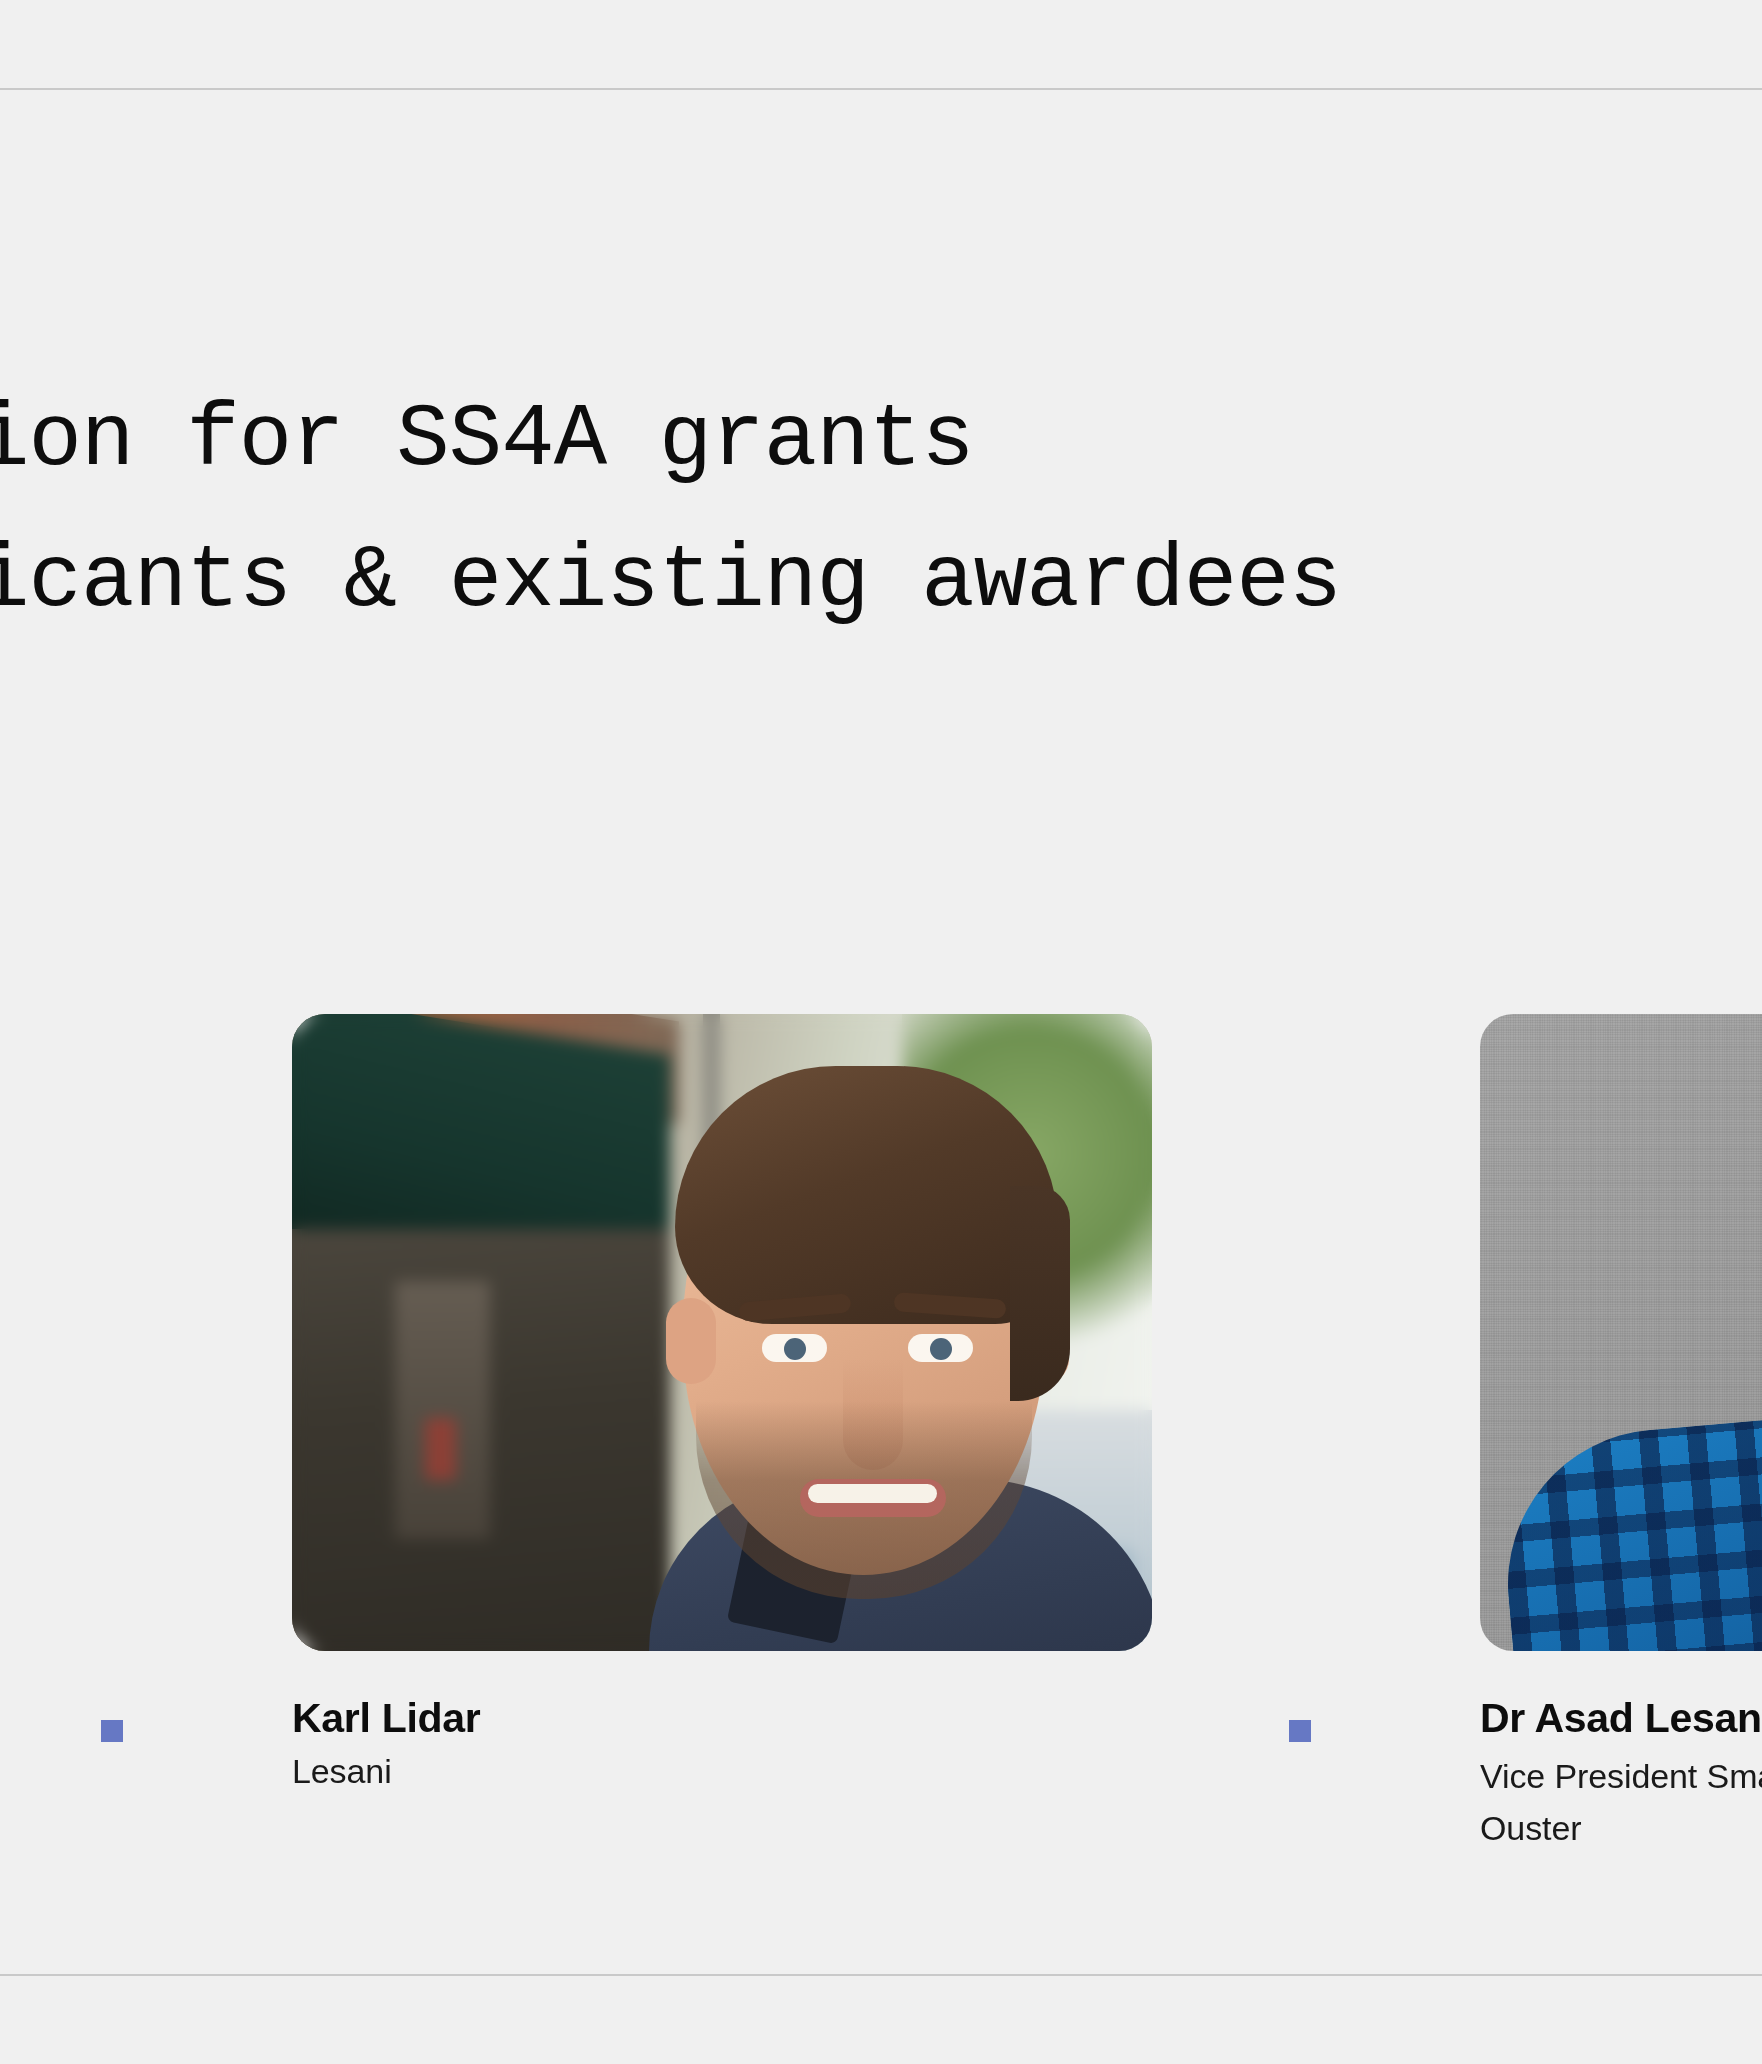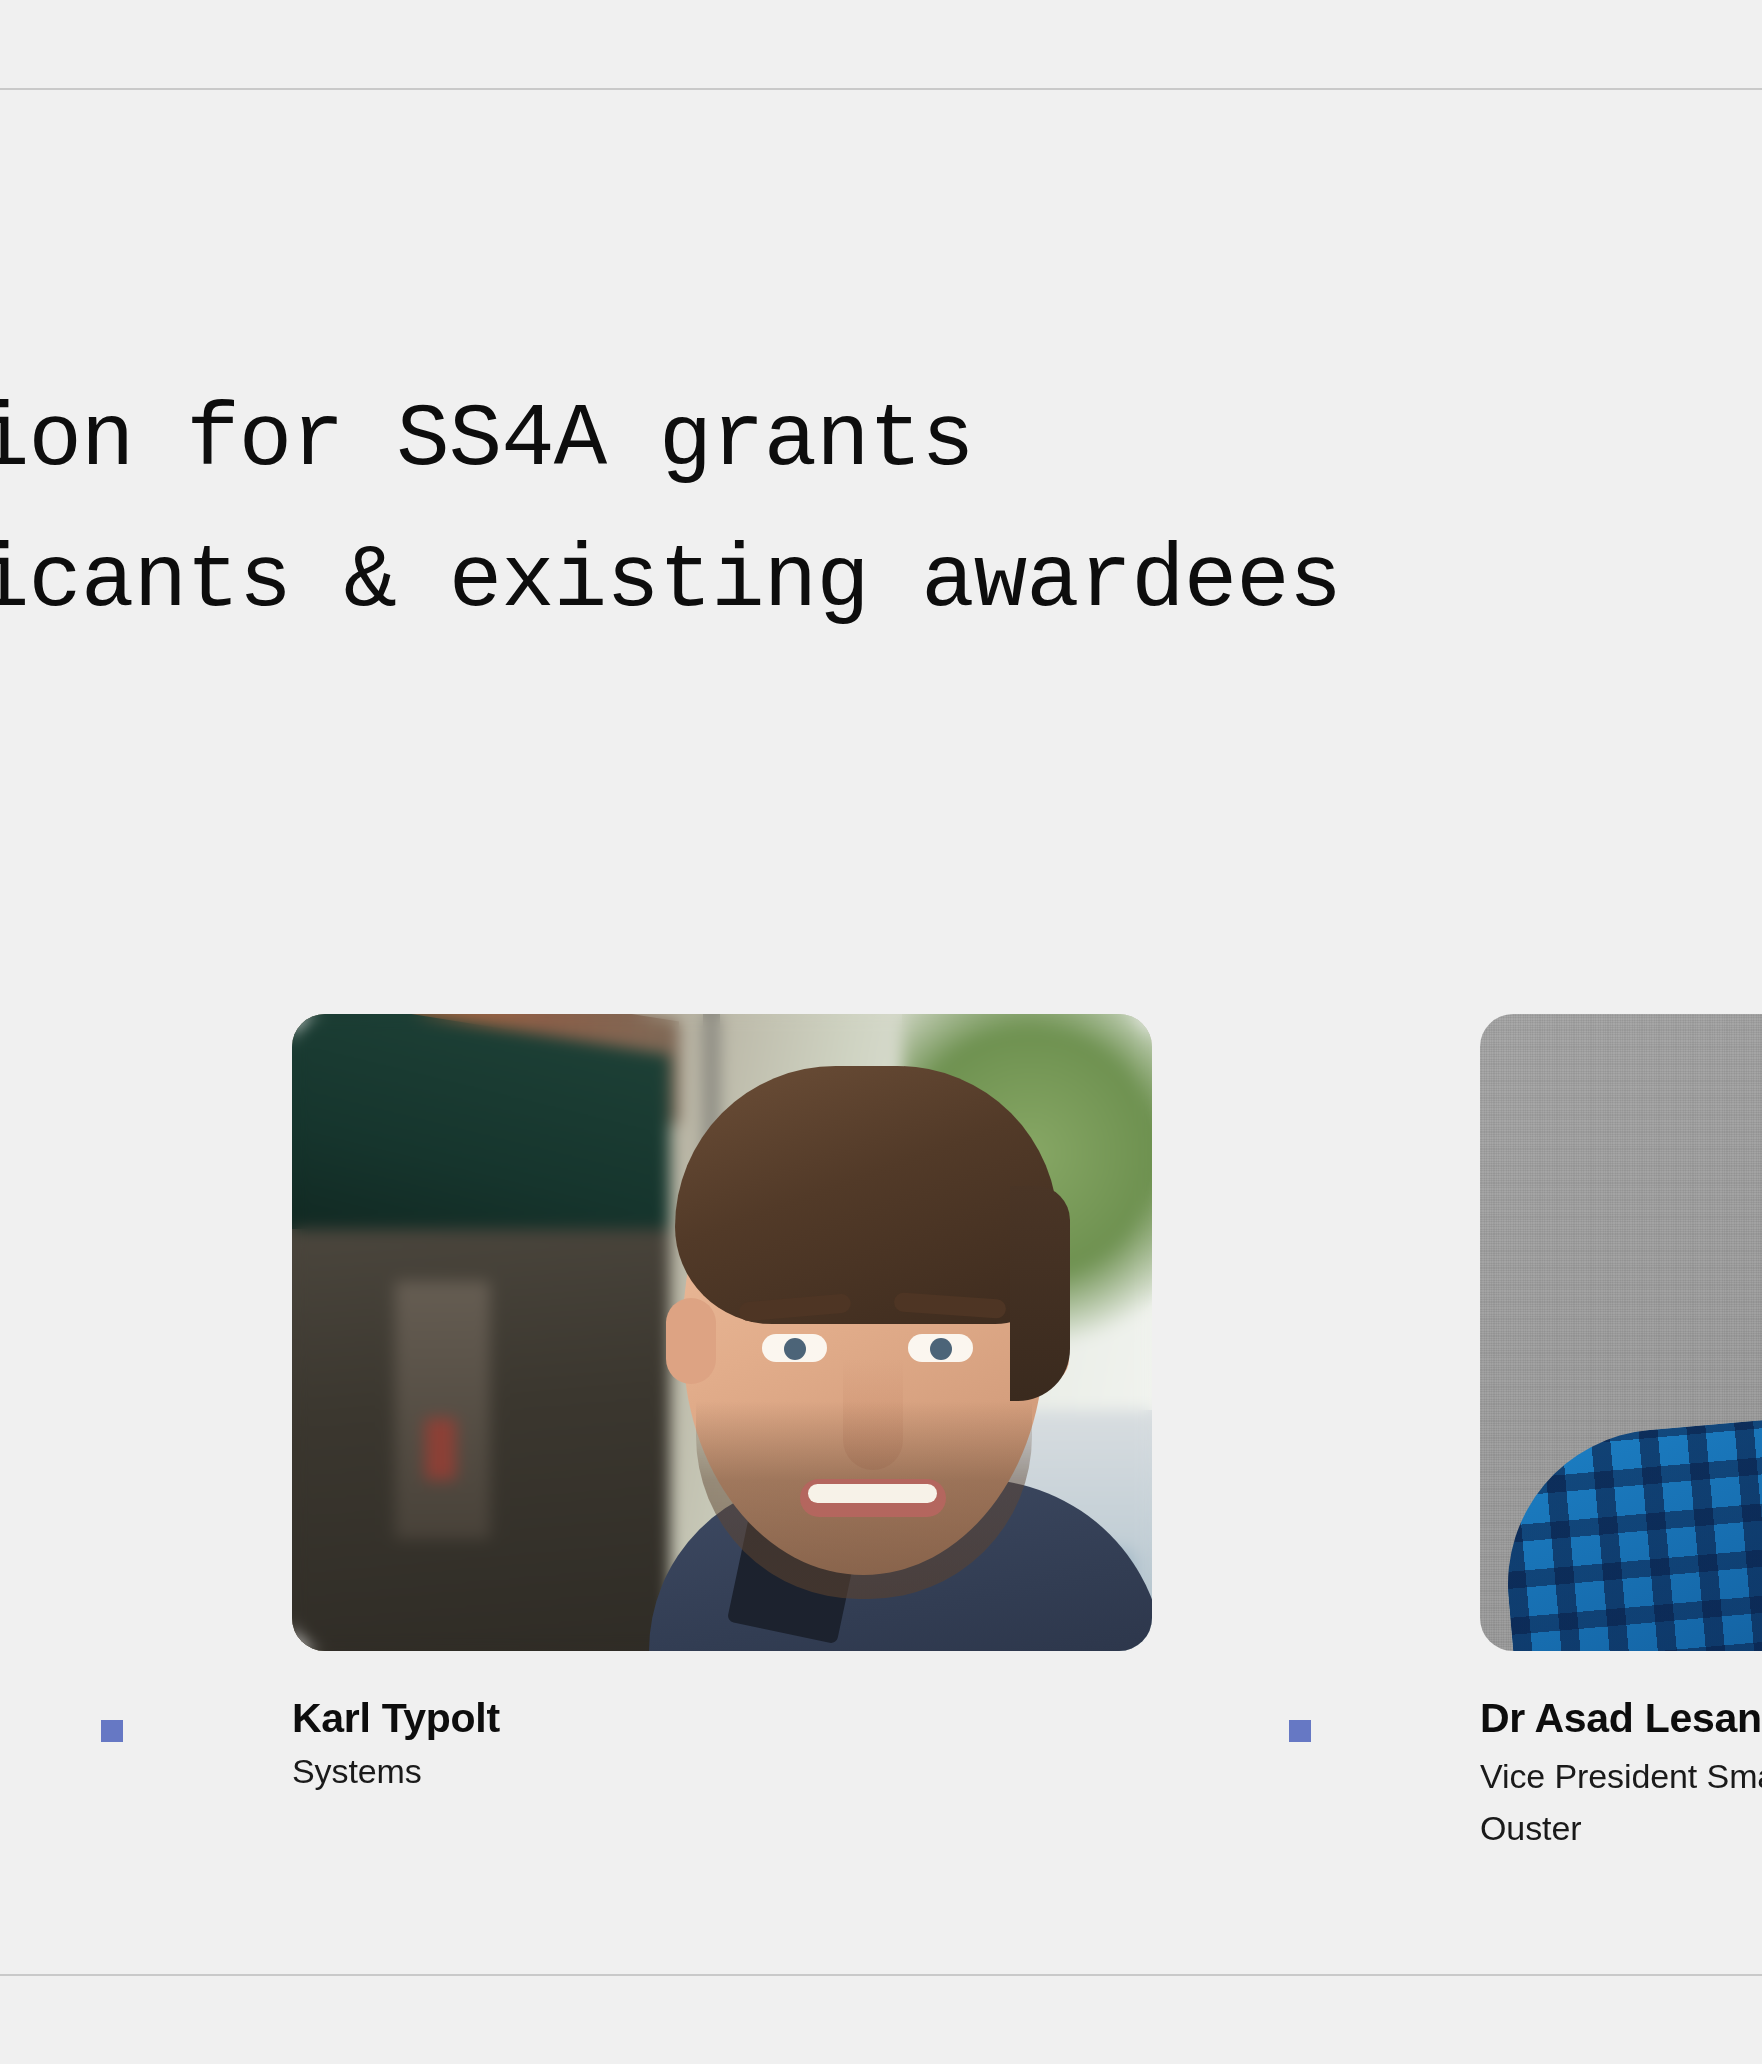--- a/index.html
+++ b/index.html
@@ -316,22 +316,22 @@
         <div class="pb-eye-r"></div>
         <div class="pb-pupil-l"></div>
         <div class="pb-pupil-r"></div>
         <div class="pb-nose"></div>
         <div class="pb-beard"></div>
         <div class="pb-mouth"></div>
         <div class="pb-teeth"></div>
       </div>
       <div class="caption">
         <div class="bullet"></div>
-        <div class="sp-name">Karl Typolt</div>
-        <div class="sp-org">Systems</div>
+        <div class="sp-name">Karl Lidar</div>
+        <div class="sp-org">Lesani</div>
       </div>
     </div>
 
     <div class="speaker s3">
       <div class="photo photo-c">
         <div class="pc-noise"></div>
         <div class="pc-shirt"></div>
 
       </div>
       <div class="caption">

